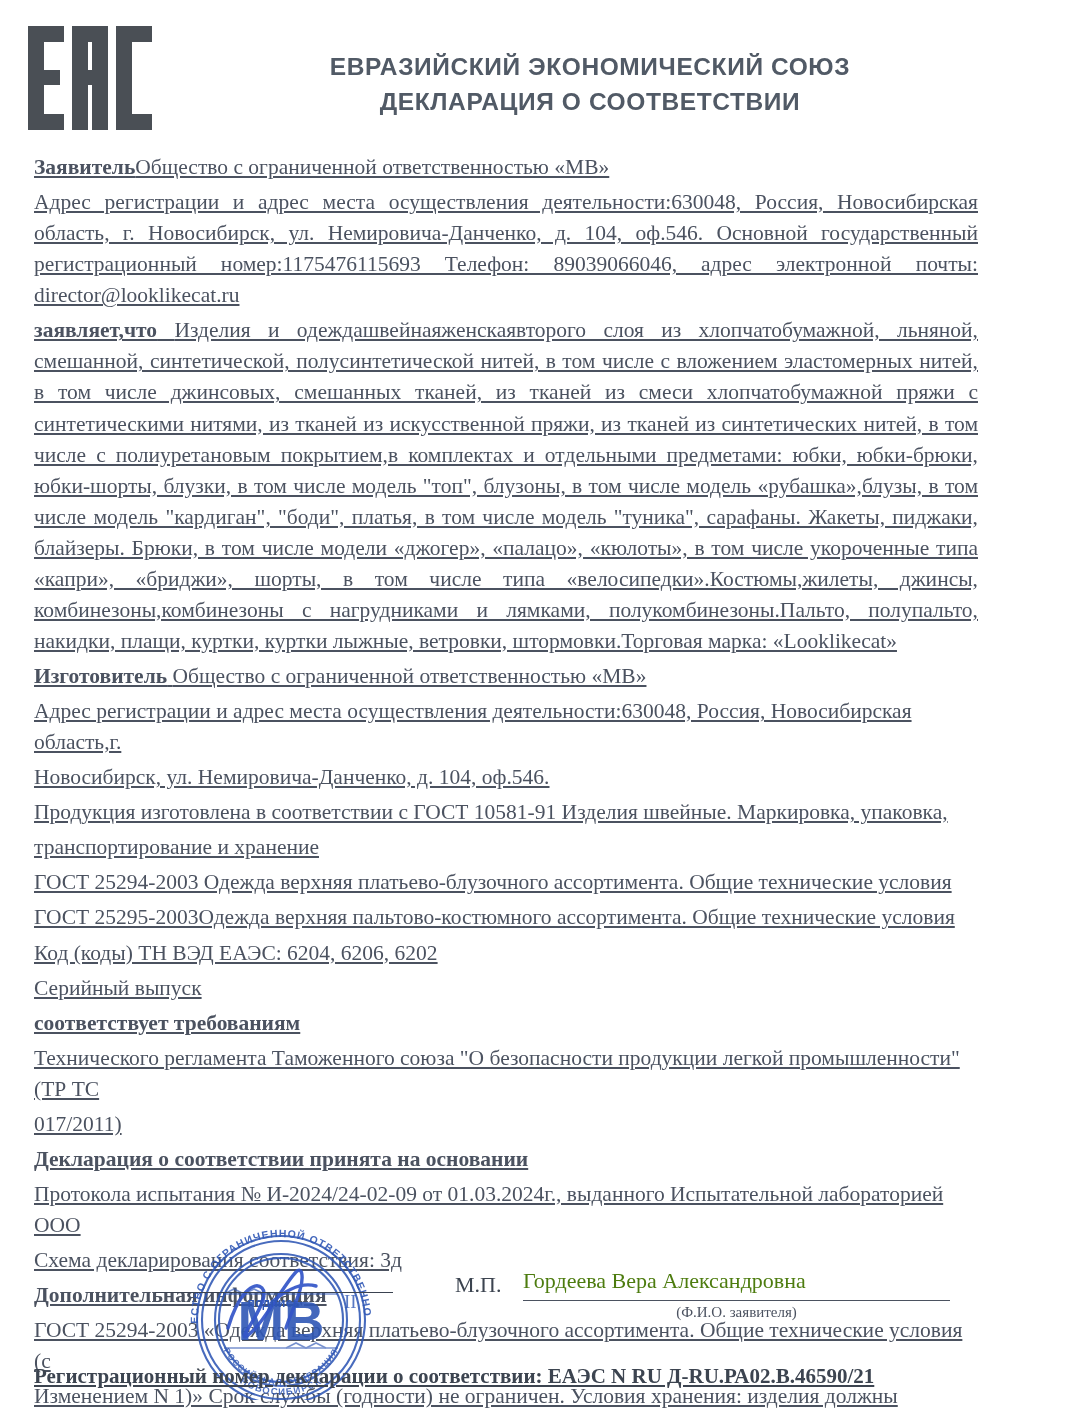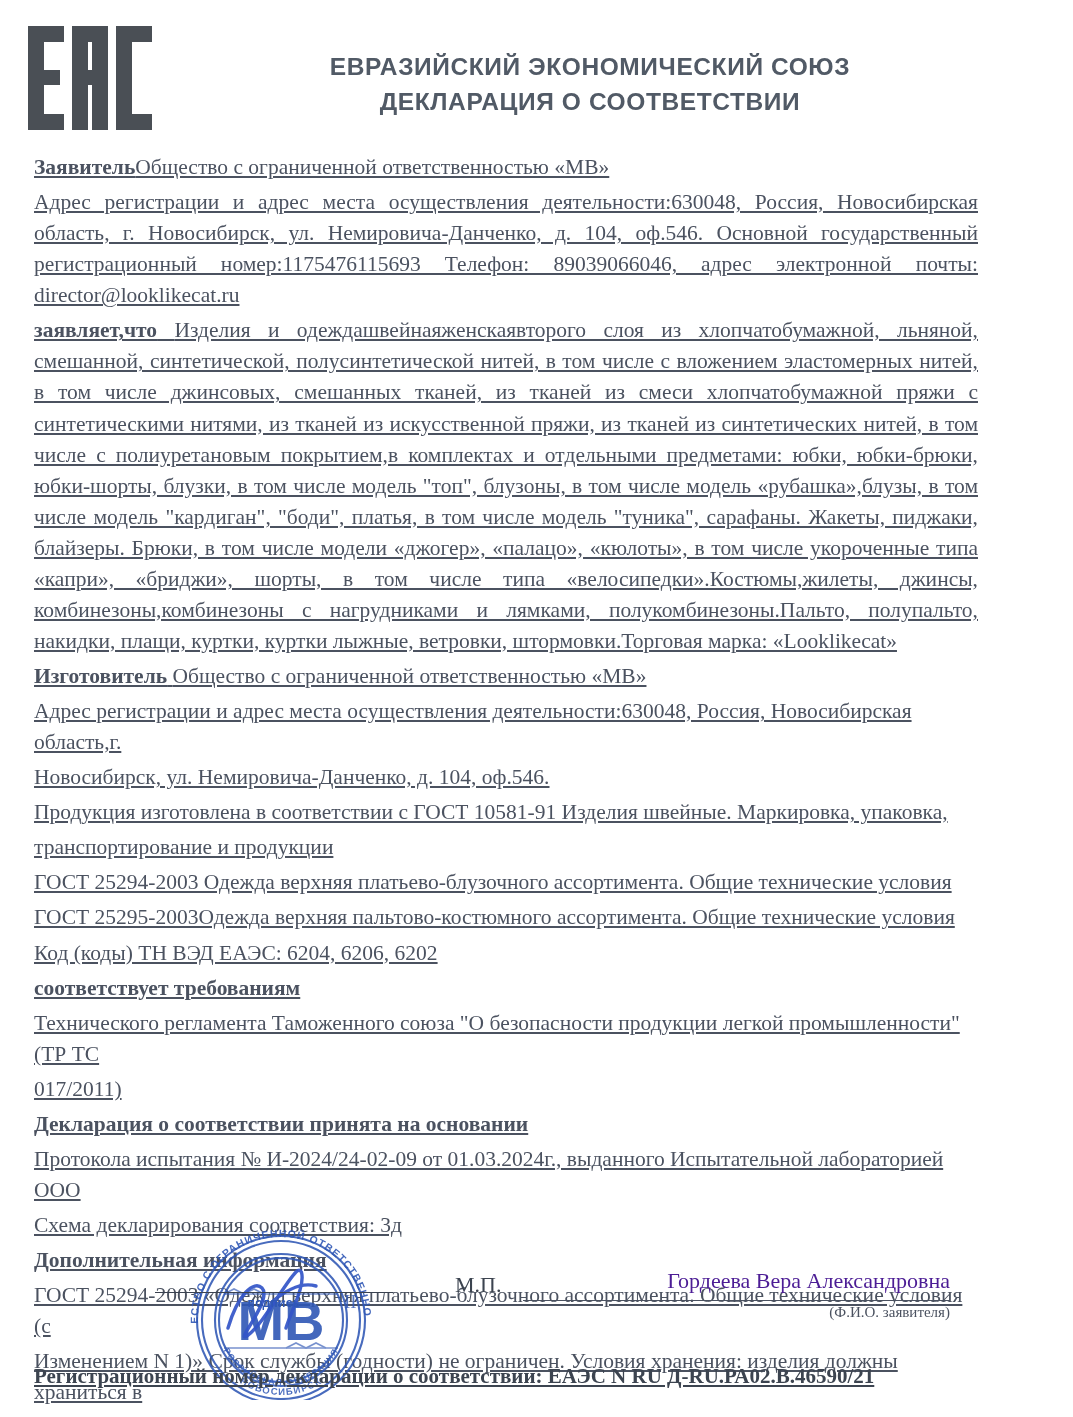--- a/index.html
+++ b/index.html
@@ -112,30 +112,30 @@
     left: 523px;
     top: 82px;
     width: 427px;
     border-bottom: 1.5px solid #4b5260;
   }
   .fio-name {
     position: absolute;
     left: 523px;
     top: 50px;
     width: 427px;
-    text-align: right;
+    text-align: left;
     font-size: 22px;
-    color: #4c1d95;
+    color: #4d7c0f;
   }
   .fio-sub {
     position: absolute;
     left: 523px;
     top: 86px;
     width: 427px;
-    text-align: right;
+    text-align: center;
     font-size: 15px;
     color: #4b5260;
   }
 
   
   .footer {
     position: absolute;
     left: 30px;
     top: 1358px;
     width: 960px;
@@ -178,24 +178,25 @@
   <p class="line para just">Адрес регистрации и адрес места осуществления деятельности:630048, Россия, Новосибирская область, г. Новосибирск, ул. Немировича-Данченко, д. 104, оф.546. Основной государственный регистрационный номер:1175476115693 Телефон: 89039066046, адрес электронной почты: director@looklikecat.ru</p>
 
 
   <p class="line para just"><span class="b">заявляет,что</span> <span>Изделия и одеждашвейнаяженскаявторого слоя из хлопчатобумажной, льняной, смешанной, синтетической, полусинтетической нитей, в том числе с вложением эластомерных нитей, в том числе джинсовых, смешанных тканей, из тканей из смеси хлопчатобумажной пряжи с синтетическими нитями, из тканей из искусственной пряжи, из тканей из синтетических нитей, в том числе с полиуретановым покрытием,в комплектах и отдельными предметами: юбки, юбки-брюки, юбки-шорты, блузки, в том числе модель "топ", блузоны, в том числе модель «рубашка»,блузы, в том числе модель "кардиган", "боди", платья, в том числе модель "туника", сарафаны. Жакеты, пиджаки, блайзеры. Брюки, в том числе модели «джогер», «палацо», «кюлоты», в том числе укороченные типа «капри», «бриджи», шорты, в том числе типа «велосипедки».Костюмы,жилеты, джинсы, комбинезоны,комбинезоны с нагрудниками и лямками, полукомбинезоны.Пальто, полупальто, накидки, плащи, куртки, куртки лыжные, ветровки, штормовки.Торговая марка: «Looklikecat»</span></p>
 
   <p class="line para"><span class="b">Изготовитель</span> <span>Общество с ограниченной ответственностью «МВ»</span></p>
   <p class="line para">Адрес регистрации и адрес места осуществления деятельности:630048, Россия, Новосибирская область,г.</p>
   <p class="line para">Новосибирск, ул. Немировича-Данченко, д. 104, оф.546.</p>
 
   <p class="line para">Продукция изготовлена в соответствии с ГОСТ 10581-91 Изделия швейные. Маркировка, упаковка,</p>
-  <p class="line para">транспортирование и продукции</p>
+  <p class="line para">транспортирование и хранение</p>
   <p class="line para">ГОСТ 25294-2003 Одежда верхняя платьево-блузочного ассортимента. Общие технические условия</p>
   <p class="line para">ГОСТ 25295-2003Одежда верхняя пальтово-костюмного ассортимента. Общие технические условия</p>
   <p class="line para">Код (коды) ТН ВЭД ЕАЭС: 6204, 6206, 6202</p>
+  <p class="line para">Серийный выпуск</p>
 
   <p class="line para b">соответствует требованиям</p>
   <p class="line para">Технического регламента Таможенного союза "О безопасности продукции легкой промышленности" (ТР ТС</p>
   <p class="line para">017/2011)</p>
 
   <p class="line para b">Декларация о соответствии принята на основании</p>
   <p class="line para">Протокола испытания № И-2024/24-02-09 от 01.03.2024г., выданного Испытательной лабораторией ООО</p>
   <p class="line para">Схема декларирования соответствия: 3д</p>
 
   <p class="line para b">Дополнительная информация</p>

